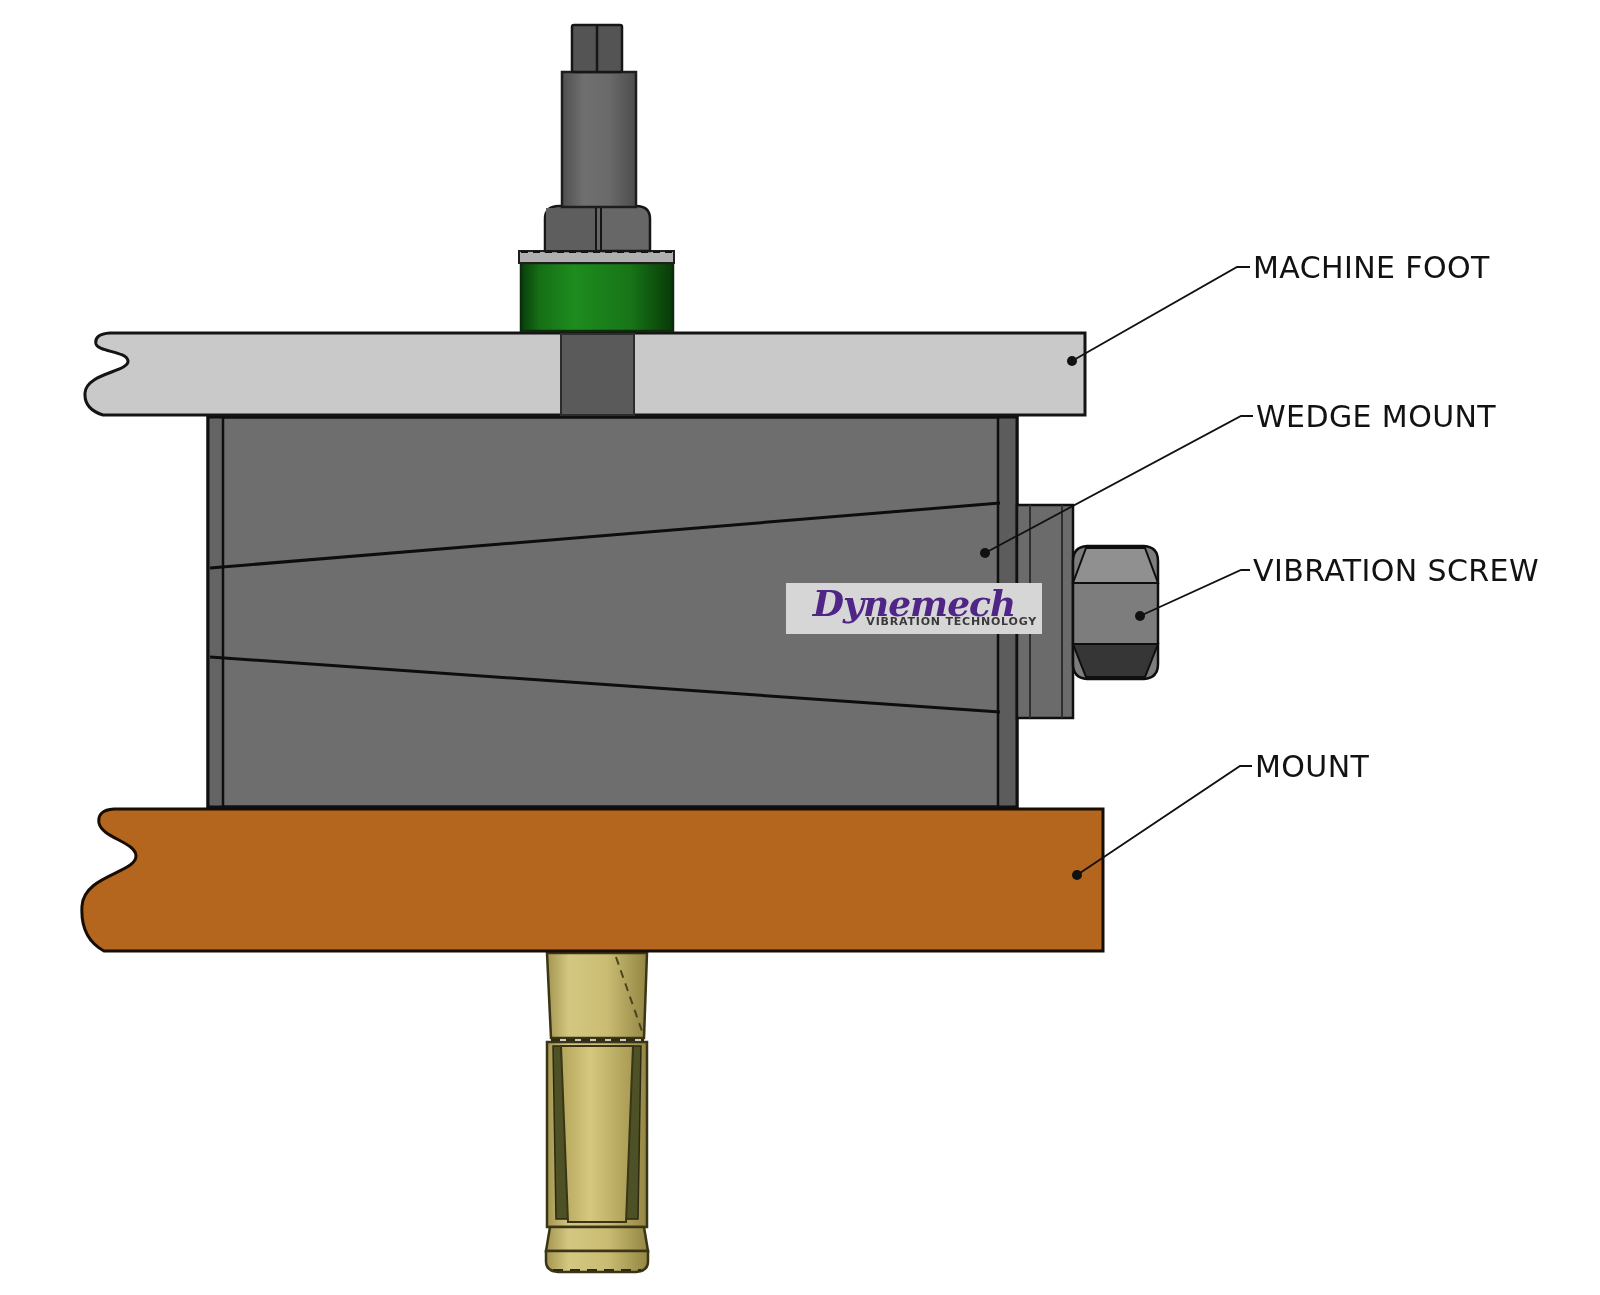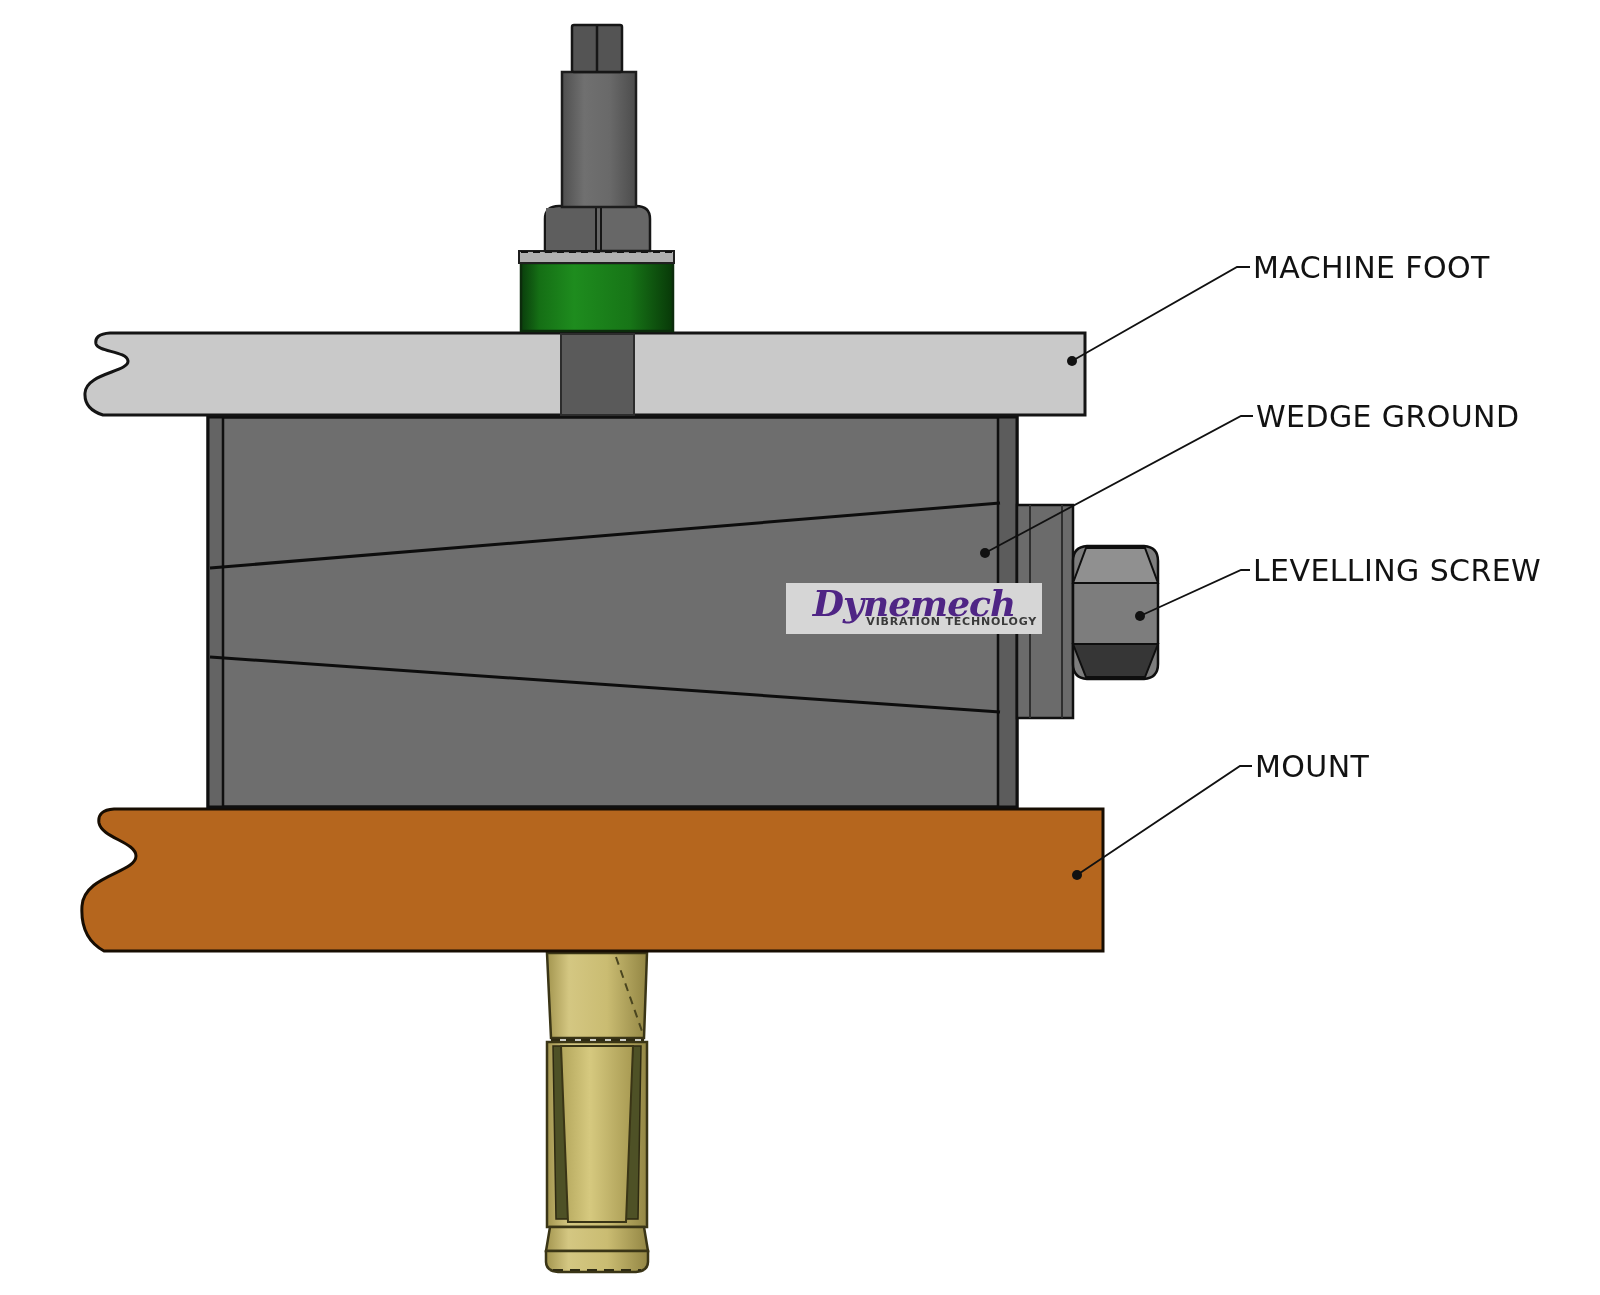--- a/index.html
+++ b/index.html
@@ -166,16 +166,16 @@
       <circle cx="1077" cy="875" r="5"></circle>
     </g>
   </svg>
 
   <div class="logo-box">
     <div class="logo-brand">Dynemech</div>
     <div class="logo-tagline">VIBRATION TECHNOLOGY</div>
   </div>
 
   <div class="callout" id="label-machine-foot">MACHINE FOOT</div>
-  <div class="callout" id="label-wedge-mount">WEDGE GROUND</div>
-  <div class="callout" id="label-levelling-screw">LEVELLING SCREW</div>
+  <div class="callout" id="label-wedge-mount">WEDGE MOUNT</div>
+  <div class="callout" id="label-levelling-screw">VIBRATION SCREW</div>
   <div class="callout" id="label-ground">MOUNT</div>
 </div>
 
 </body></html>

